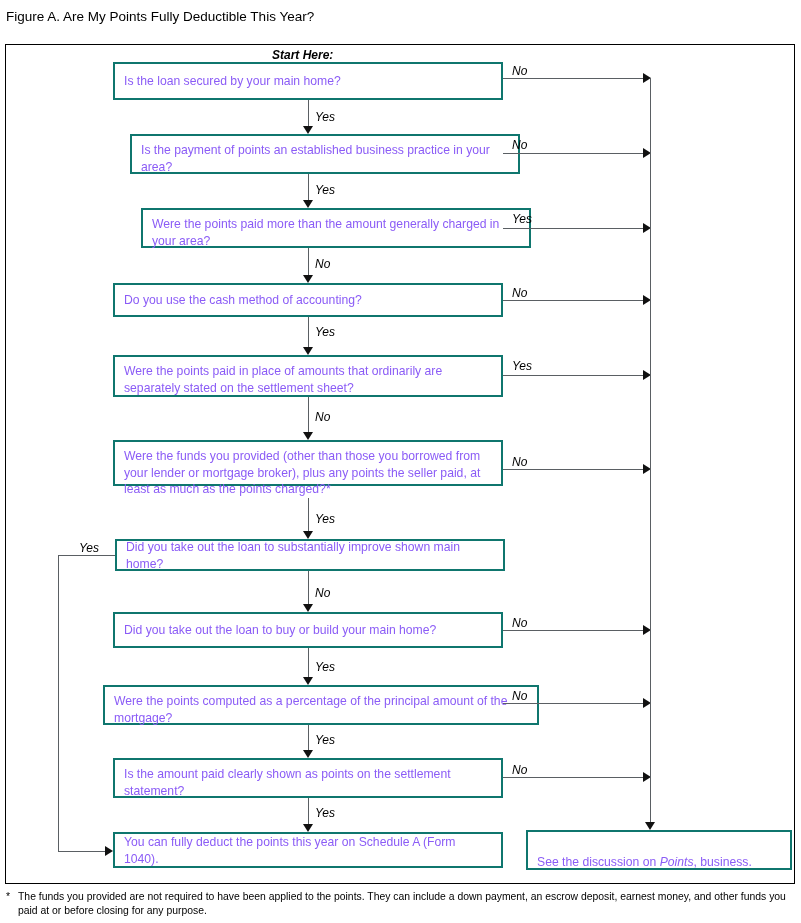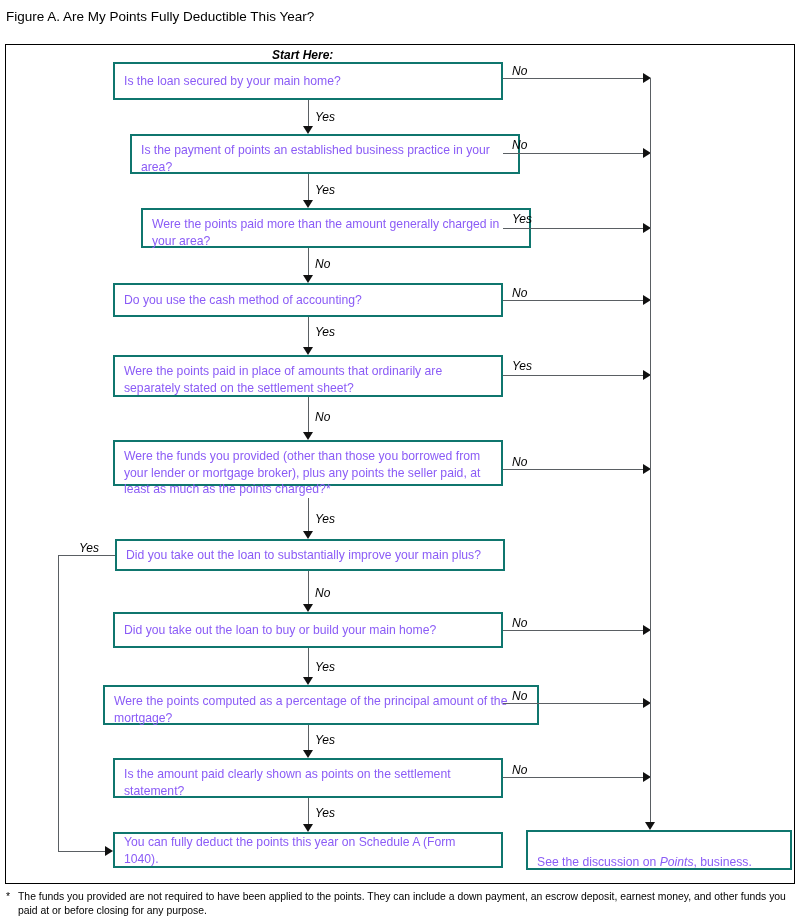--- a/index.html
+++ b/index.html
@@ -94,21 +94,21 @@
 
 <div class="node" style="left:113px;top:355px;width:390px;height:42px;">
   <span>Were the points paid in place of amounts that ordinarily are separately stated on the settlement sheet?</span>
 </div>
 
 <div class="node" style="left:113px;top:440px;width:390px;height:46px;">
   <span>Were the funds you provided (other than those you borrowed from your lender or mortgage broker), plus any points the seller paid, at least as much as the points charged?*</span>
 </div>
 
 <div class="node center-text" style="left:115px;top:539px;width:390px;height:32px;">
-  <span>Did you take out the loan to substantially improve your main plus?</span>
+  <span>Did you take out the loan to substantially improve shown main home?</span>
 </div>
 
 <div class="node center-text" style="left:113px;top:612px;width:390px;height:36px;">
   <span>Did you take out the loan to buy or build your main home?</span>
 </div>
 
 <div class="node" style="left:103px;top:685px;width:436px;height:40px;">
   <span>Were the points computed as a percentage of the principal amount of the mortgage?</span>
 </div>
 

